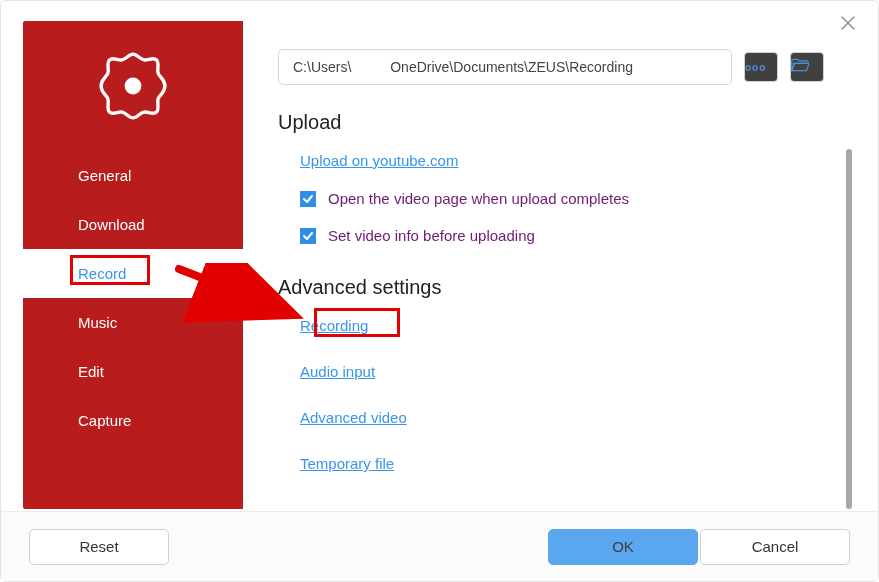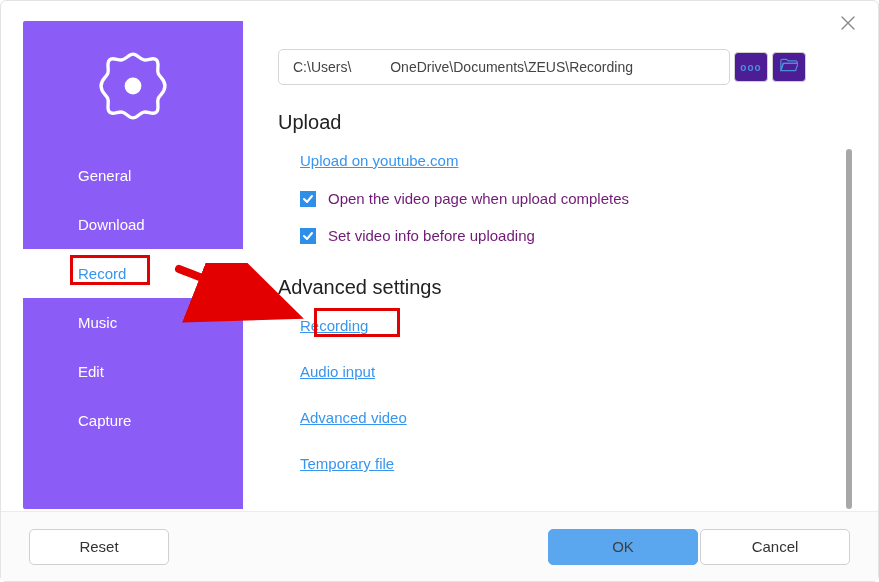--- a/index.html
+++ b/index.html
@@ -23,21 +23,21 @@
     position: relative;
   }
   .body-row {
     display: flex;
     flex: 1;
     overflow: hidden;
     padding: 20px 12px 0 22px;
   }
   .sidebar {
     width: 220px;
-    background: #8b5cf6;
+    background: #b91c1c;
     display: flex;
     flex-direction: column;
     position: relative;
     border-radius: 2px 0 0 2px;
   }
   .gear-box {
     height: 130px;
     display: flex;
     align-items: center;
     justify-content: center;
@@ -71,41 +71,41 @@
     position: absolute;
     top: 6px; right: 14px;
     width: 32px; height: 32px;
     display: flex; align-items: center; justify-content: center;
     cursor: pointer;
     color: #888;
   }
   .path-row {
     display: flex;
     align-items: center;
-    gap: 4px;
-    margin-right: 60px;
+    gap: 12px;
+    margin-right: 42px;
     border-radius: 16px;
   }
   .path-input {
     flex: 1;
     border: 1px solid #d6d6d6;
     border-radius: 5px;
     height: 36px;
     padding: 0 14px;
     font-size: 14px;
     color: #444;
     font-family: inherit;
     outline: none;
   }
   .small-btn {
     width: 34px; height: 30px;
     border: 1px solid #d0d0d0;
     border-radius: 4px;
-    background: #4c1d95;
-    display: flex; align-items: center; justify-content: center;
+    background: #404040;
+    display: flex; align-items: center; justify-content: flex-start;
     cursor: pointer;
     color: #4a90d9;
   }
   .section-title {
     font-size: 20px;
     color: #222;
     margin: 26px 0 12px 0;
   }
   .check-row {
     display: flex;

